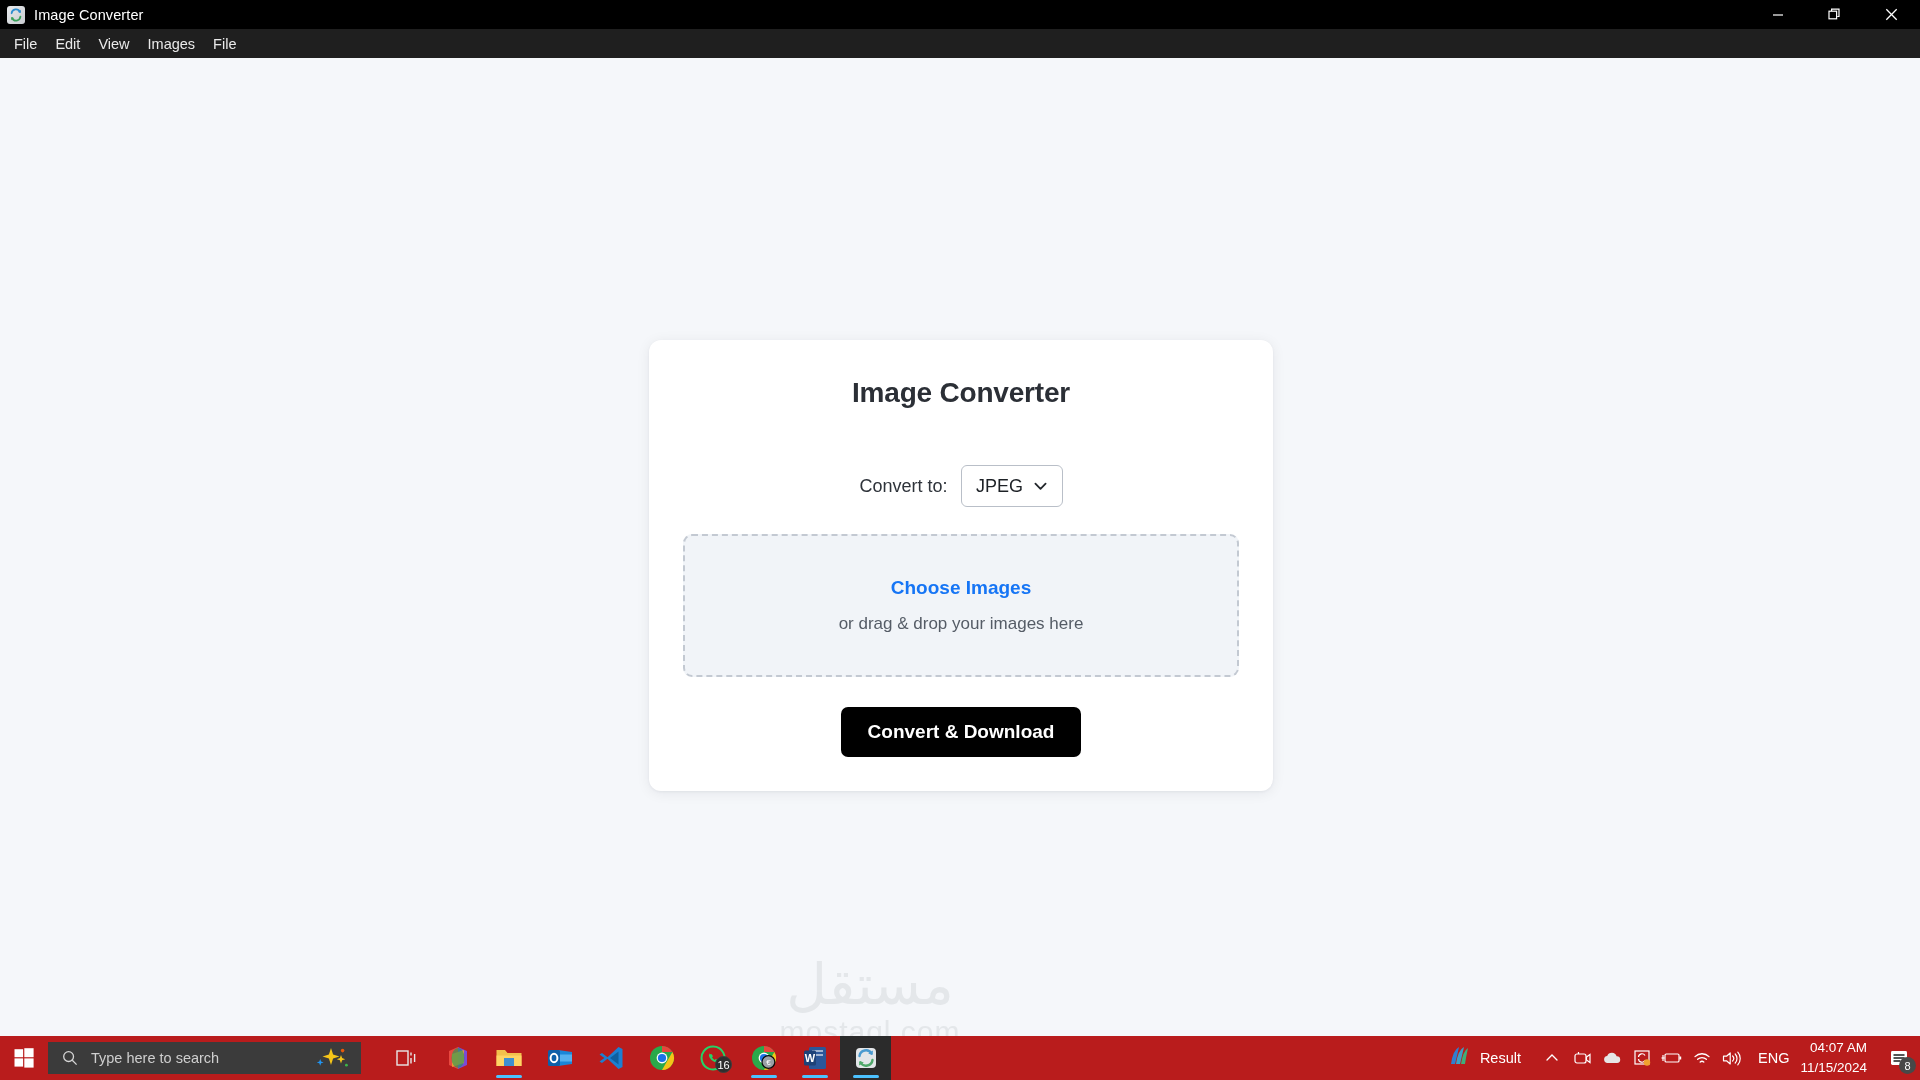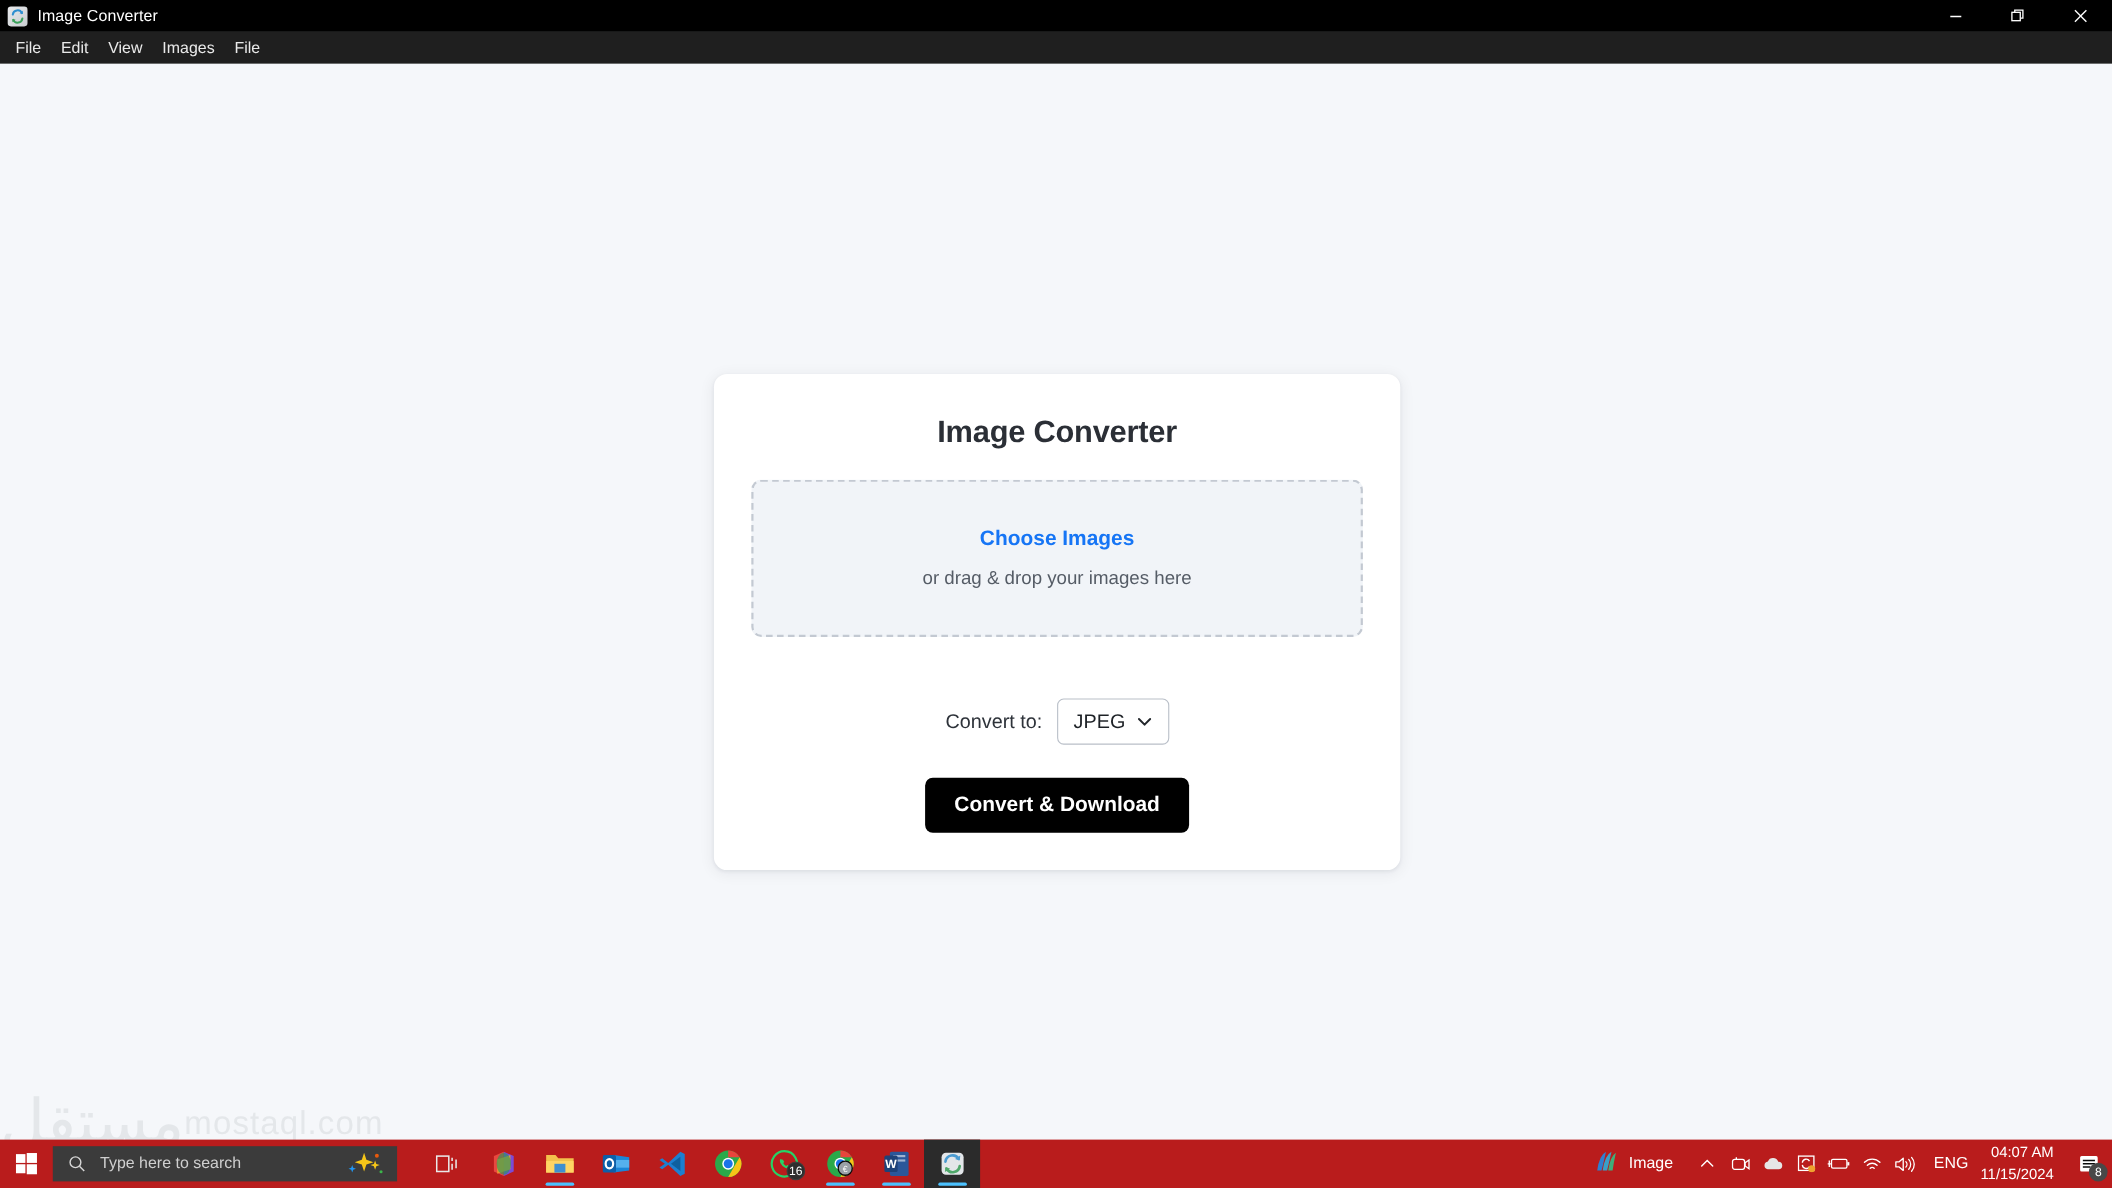--- a/index.html
+++ b/index.html
@@ -177,21 +177,21 @@
     cursor: pointer;
   }
 
   
   #watermark {
     position: absolute;
     left: 0;
     bottom: 6px;
     width: 1740px;
     display: flex;
-    flex-direction: row;
+    flex-direction: column;
     align-items: center;
     pointer-events: none;
   }
   #watermark-arabic {
     font-family: "DejaVu Sans", sans-serif;
     font-size: 56px;
     color: #e4e7ea;
     line-height: 1;
     direction: rtl;
   }
@@ -359,35 +359,35 @@
     <div class="menu-item">Images</div>
     <div class="menu-item">File</div>
   </div>
 
   <div id="page-body">
 
     <div id="converter-card">
 
       <h1 id="card-title">Image Converter</h1>
 
-      <div id="dropzone">
-        <span id="choose-images-link">Choose Images</span>
-        <span id="dropzone-hint">or drag &amp; drop your images here</span>
-      </div>
-
       <div id="convert-row">
         <span id="convert-to-label">Convert to:</span>
         <div id="format-select">
           <span id="format-select-value">JPEG</span>
           <span id="format-chevron">
             <svg width="13" height="9" viewBox="0 0 13 9">
               <path d="M1.4 1.6 L6.5 6.8 L11.6 1.6" fill="none" stroke="#22262b" stroke-width="1.8" stroke-linecap="round" stroke-linejoin="round"></path>
             </svg>
           </span>
         </div>
+      </div>
+
+      <div id="dropzone">
+        <span id="choose-images-link">Choose Images</span>
+        <span id="dropzone-hint">or drag &amp; drop your images here</span>
       </div>
 
       <button id="convert-download-button">Convert &amp; Download</button>
 
     </div>
 
     <div id="watermark">
       <div id="watermark-arabic">مستقل</div>
       <div id="watermark-domain">mostaql.com</div>
     </div>
@@ -526,21 +526,21 @@
 <div id="tray">
 
   <div id="tray-result">
     <span>
       <svg width="24" height="24" viewBox="0 0 24 24">
         <path d="M4 20 Q6 6 12 3 Q10 12 8 20 Z" fill="#2f7fd0"></path>
         <path d="M9 20 Q11 6 17 3 Q15 12 13 20 Z" fill="#3aa0c8"></path>
         <path d="M14 20 Q16 7 21 4 Q19 13 18 20 Z" fill="#3fae7a"></path>
       </svg>
     </span>
-    <span id="tray-result-label">Image</span>
+    <span id="tray-result-label">Result</span>
   </div>
 
   <div class="tray-icon">
     <svg width="14" height="14" viewBox="0 0 14 14">
       <path d="M2 9 L7 4 L12 9" fill="none" stroke="#ffffff" stroke-width="1.3" stroke-linecap="round"></path>
     </svg>
   </div>
 
   <div class="tray-icon">
     <svg width="17" height="15" viewBox="0 0 17 15">

